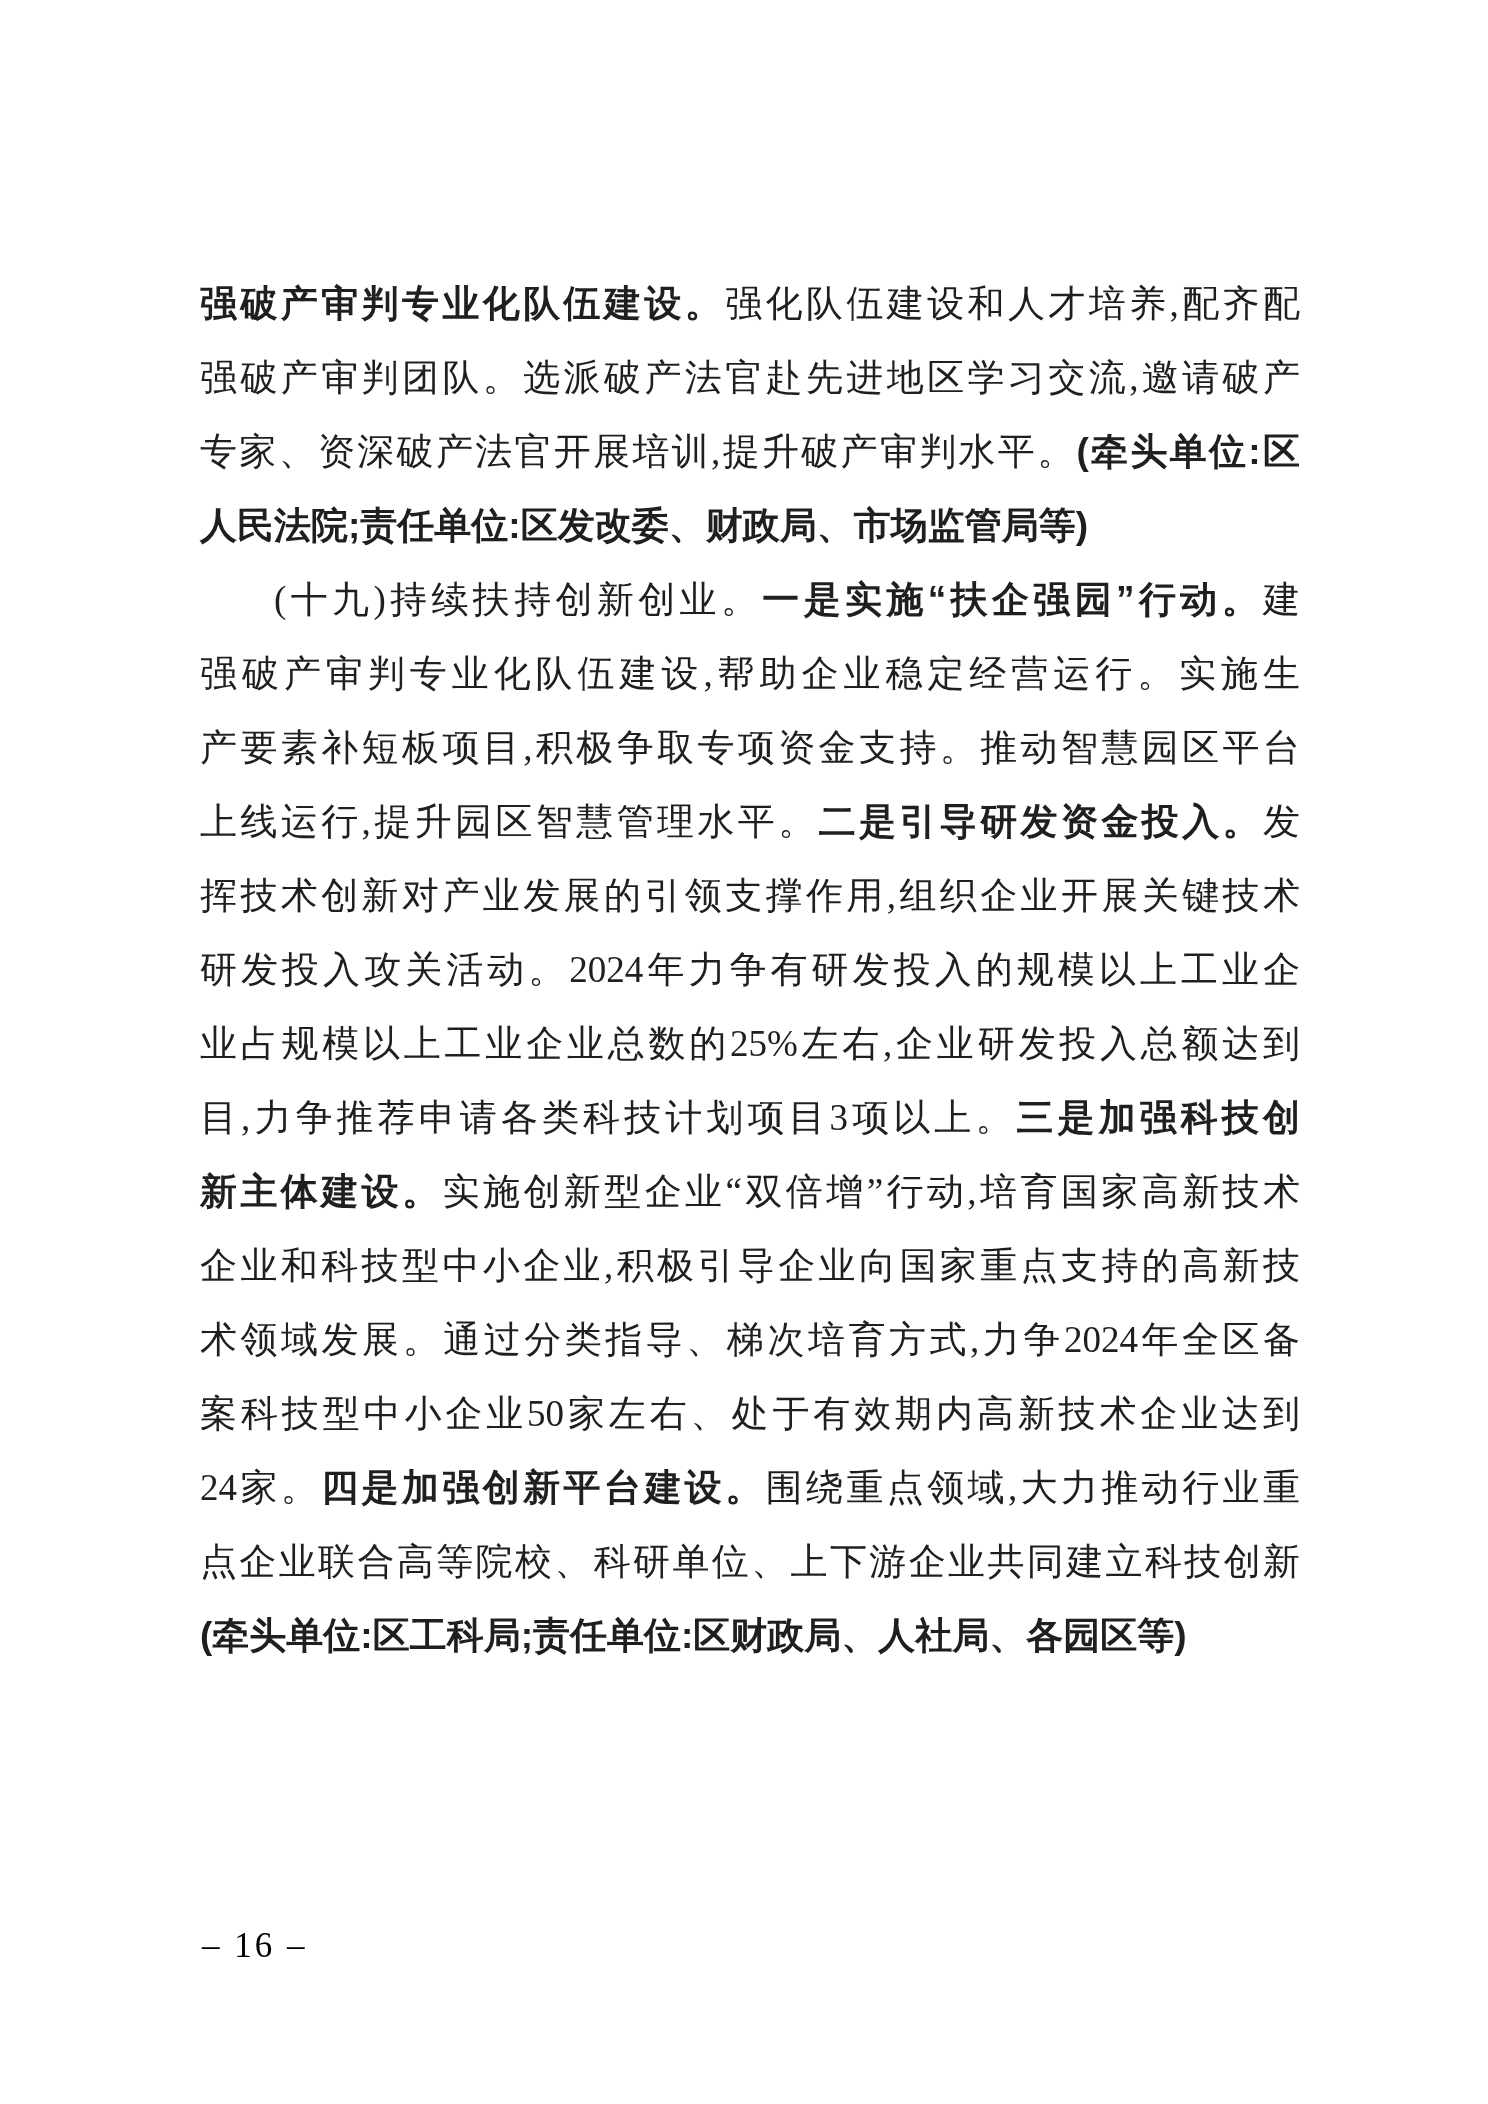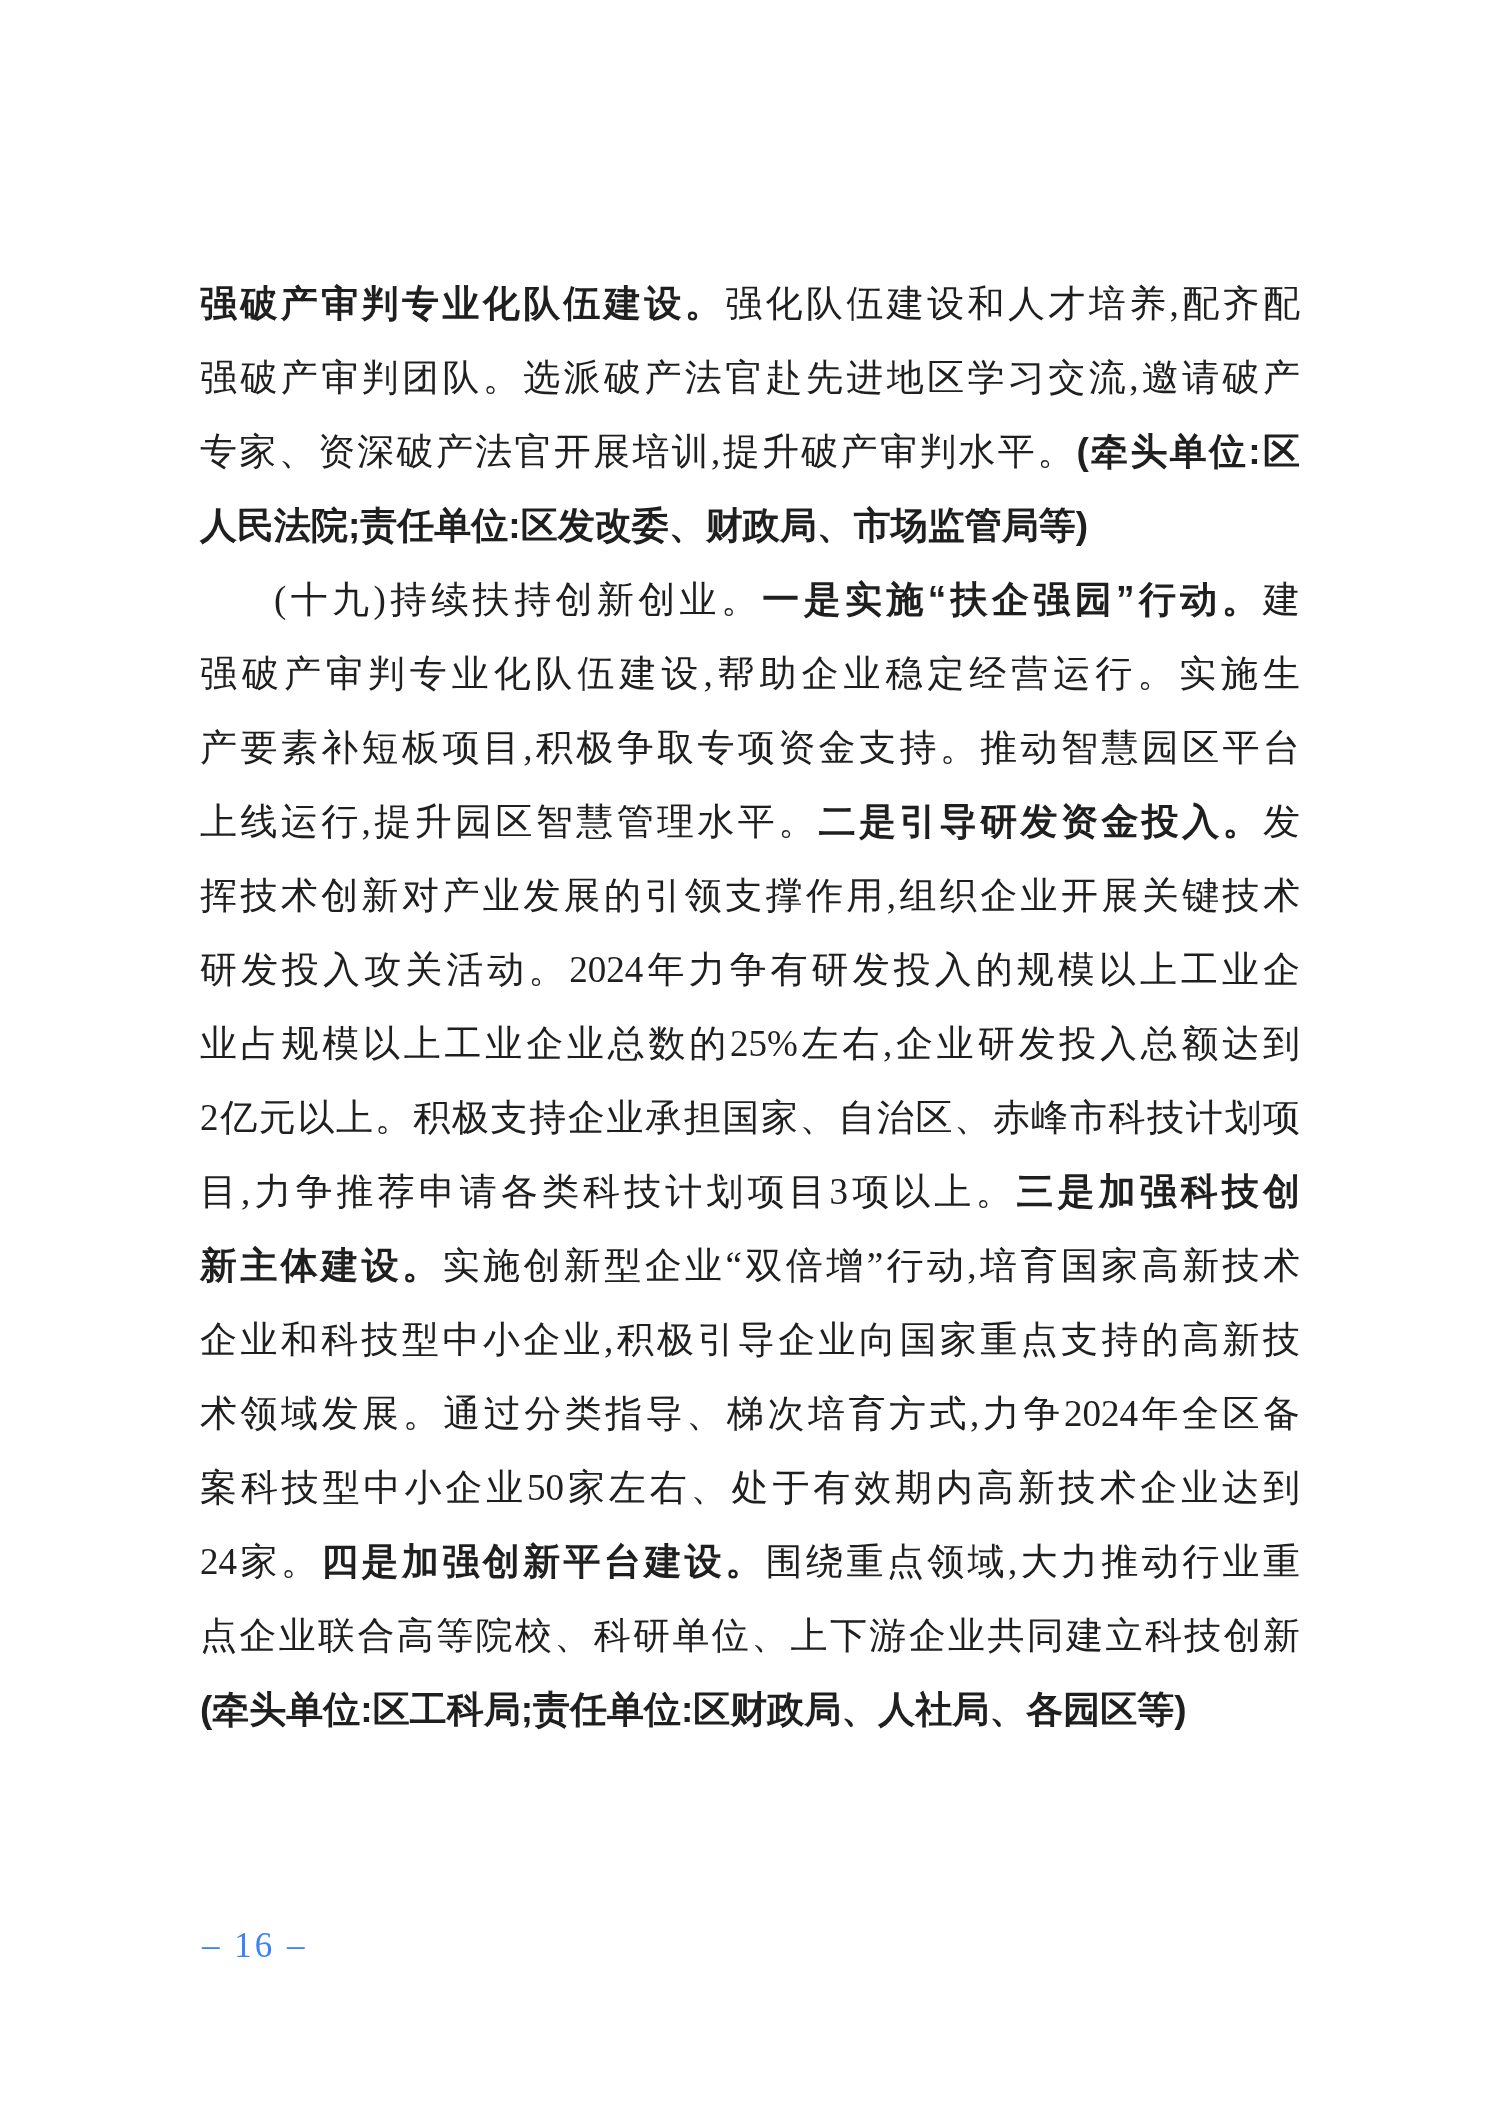--- a/index.html
+++ b/index.html
@@ -49,40 +49,39 @@
     font-weight: 700;
     font-family: "Liberation Sans", "DejaVu Sans", sans-serif;
   }
   .footer {
     position: absolute;
     left: 202px;
     top: 1922px;
     font-size: 35px;
     line-height: 48px;
     letter-spacing: 3px;
-    color: #3b82f6;
+    color: #000000;
   }
 </style>
 </head>
 <body>
 
 <div class="page">
   <div class="content">
       <div class="line"><span class="seg-hei">强破产审判专业化队伍建设。</span><span class="seg-body">强化队伍建设和人才培养,配齐配</span></div>
       <div class="line"><span class="seg-body">强破产审判团队。选派破产法官赴先进地区学习交流,邀请破产</span></div>
       <div class="line"><span class="seg-body">专家、资深破产法官开展培训,提升破产审判水平。</span><span class="seg-hei">(牵头单位:区</span></div>
       <div class="line flush"><span class="seg-hei">人民法院;责任单位:区发改委、财政局、市场监管局等)</span></div>
       <div class="line indent"><span class="seg-kai">(十九)持续扶持创新创业。</span><span class="seg-hei">一是实施“扶企强园”行动。</span><span class="seg-body">建</span></div>
       <div class="line"><span class="seg-body">强破产审判专业化队伍建设,帮助企业稳定经营运行。实施生</span></div>
       <div class="line"><span class="seg-body">产要素补短板项目,积极争取专项资金支持。推动智慧园区平台</span></div>
       <div class="line"><span class="seg-body">上线运行,提升园区智慧管理水平。</span><span class="seg-hei">二是引导研发资金投入。</span><span class="seg-body">发</span></div>
       <div class="line"><span class="seg-body">挥技术创新对产业发展的引领支撑作用,组织企业开展关键技术</span></div>
       <div class="line"><span class="seg-body">研发投入攻关活动。2024年力争有研发投入的规模以上工业企</span></div>
       <div class="line"><span class="seg-body">业占规模以上工业企业总数的25%左右,企业研发投入总额达到</span></div>
-      <div class="line"><span class="seg-body">2亿元以上。积极支持企业承担国家、自治区、赤峰市科技计划项</span></div>
       <div class="line"><span class="seg-body">目,力争推荐申请各类科技计划项目3项以上。</span><span class="seg-hei">三是加强科技创</span></div>
       <div class="line"><span class="seg-hei">新主体建设。</span><span class="seg-body">实施创新型企业“双倍增”行动,培育国家高新技术</span></div>
       <div class="line"><span class="seg-body">企业和科技型中小企业,积极引导企业向国家重点支持的高新技</span></div>
       <div class="line"><span class="seg-body">术领域发展。通过分类指导、梯次培育方式,力争2024年全区备</span></div>
       <div class="line"><span class="seg-body">案科技型中小企业50家左右、处于有效期内高新技术企业达到</span></div>
       <div class="line"><span class="seg-body">24家。</span><span class="seg-hei">四是加强创新平台建设。</span><span class="seg-body">围绕重点领域,大力推动行业重</span></div>
       <div class="line"><span class="seg-body">点企业联合高等院校、科研单位、上下游企业共同建立科技创新</span></div>
       <div class="line flush"><span class="seg-hei">(牵头单位:区工科局;责任单位:区财政局、人社局、各园区等)</span></div>
     </div>
   <div class="footer">– 16 –</div>

